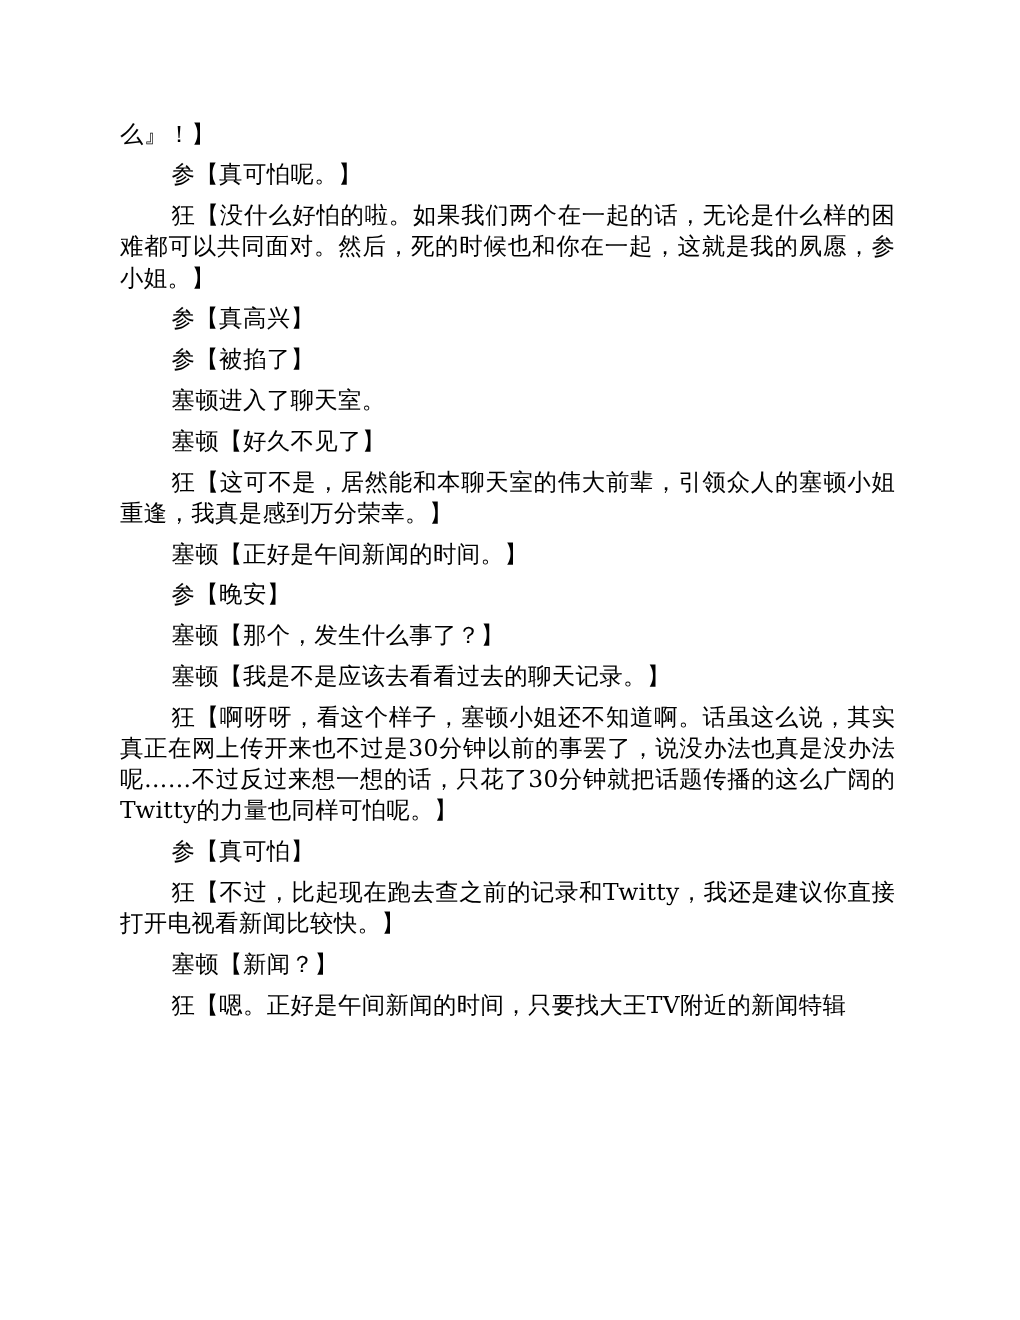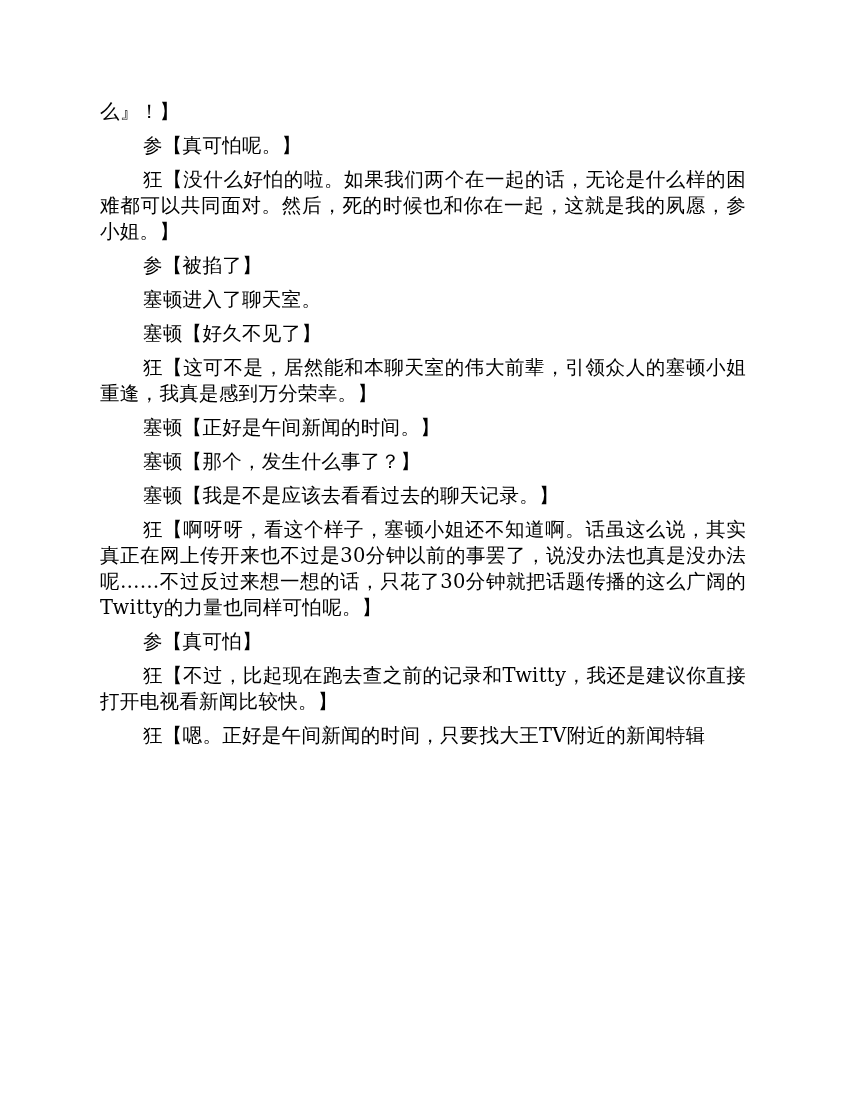--- a/index.html
+++ b/index.html
@@ -34,24 +34,27 @@
       text-indent: 0;
     }
   </style>
 </head>
 <body>
 
 <div class="page">
   <p class="para noindent">么』！】</p>
   <p class="para">参【真可怕呢。】</p>
   <p class="para">狂【没什么好怕的啦。如果我们两个在一起的话，无论是什么样的困难都可以共同面对。然后，死的时候也和你在一起，这就是我的夙愿，参小姐。】</p>
+  <p class="para">参【真高兴】</p>
   <p class="para">参【被掐了】</p>
   <p class="para">塞顿进入了聊天室。</p>
   <p class="para">塞顿【好久不见了】</p>
   <p class="para">狂【这可不是，居然能和本聊天室的伟大前辈，引领众人的塞顿小姐重逢，我真是感到万分荣幸。】</p>
   <p class="para">塞顿【正好是午间新闻的时间。】</p>
+  <p class="para">参【晚安】</p>
   <p class="para">塞顿【那个，发生什么事了？】</p>
   <p class="para">塞顿【我是不是应该去看看过去的聊天记录。】</p>
   <p class="para">狂【啊呀呀，看这个样子，塞顿小姐还不知道啊。话虽这么说，其实真正在网上传开来也不过是30分钟以前的事罢了，说没办法也真是没办法呢……不过反过来想一想的话，只花了30分钟就把话题传播的这么广阔的Twitty的力量也同样可怕呢。】</p>
   <p class="para">参【真可怕】</p>
   <p class="para">狂【不过，比起现在跑去查之前的记录和Twitty，我还是建议你直接打开电视看新闻比较快。】</p>
+  <p class="para">塞顿【新闻？】</p>
   <p class="para">狂【嗯。正好是午间新闻的时间，只要找大王TV附近的新闻特辑</p>
 </div>
 
 </body></html>

